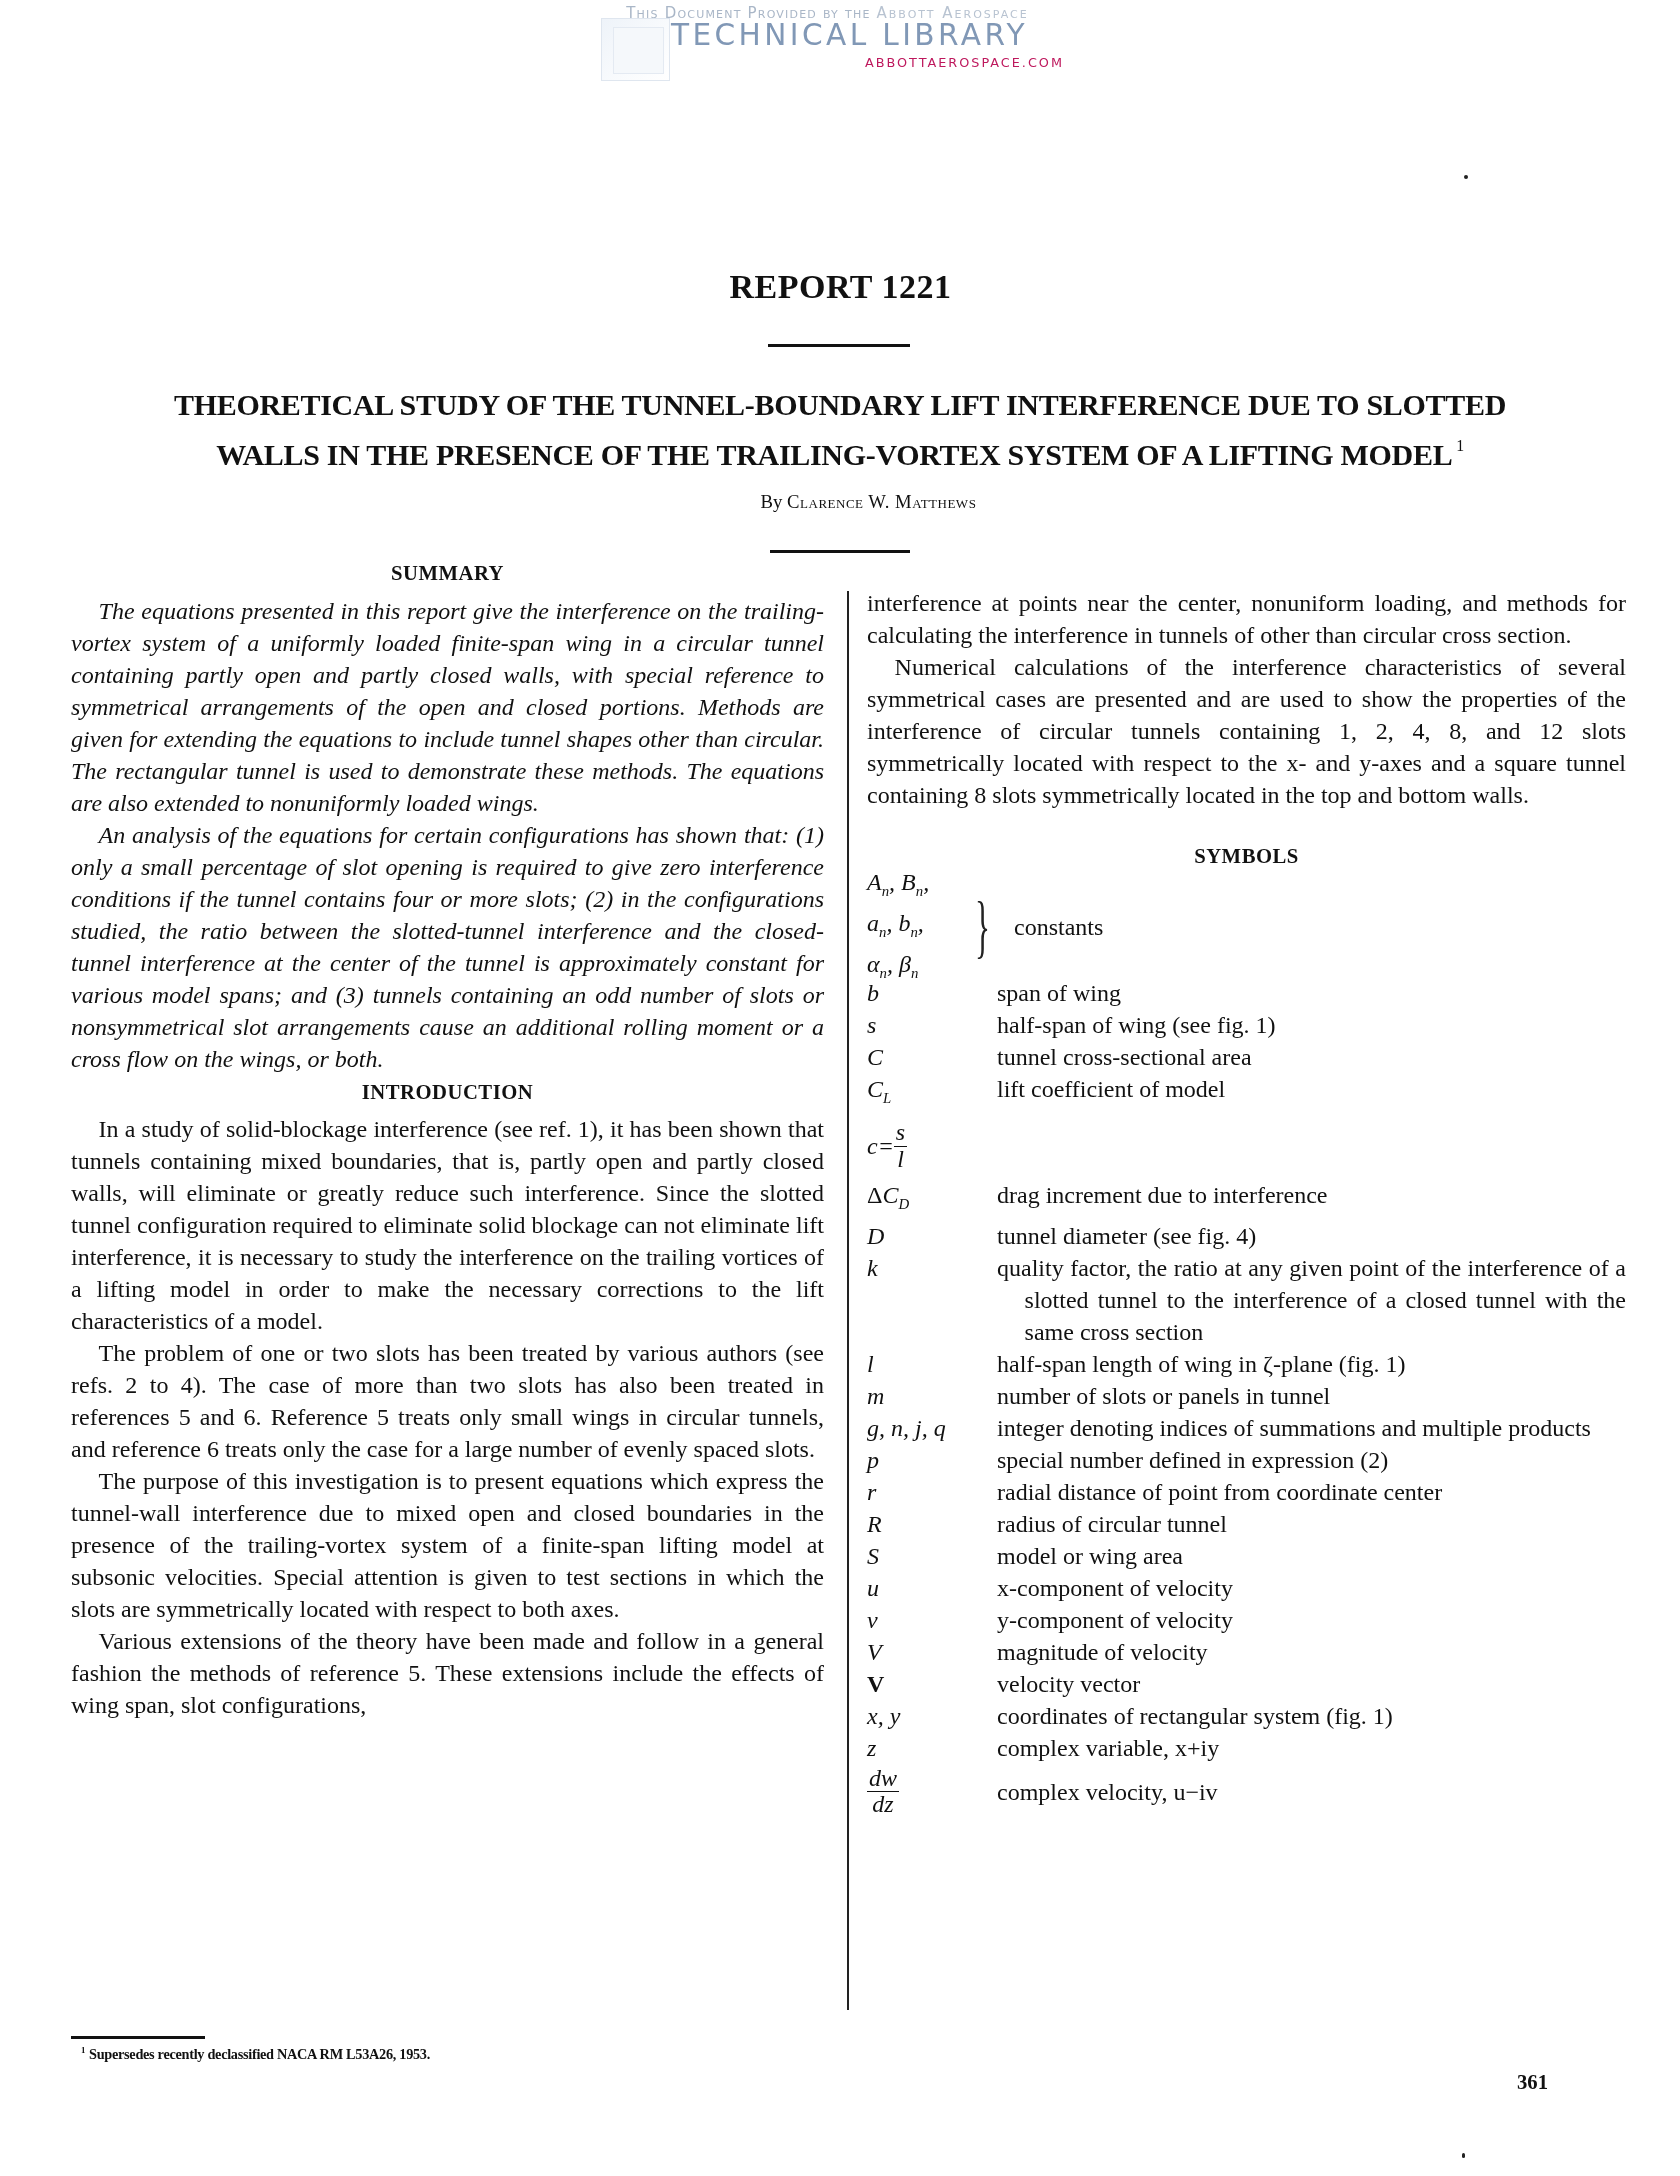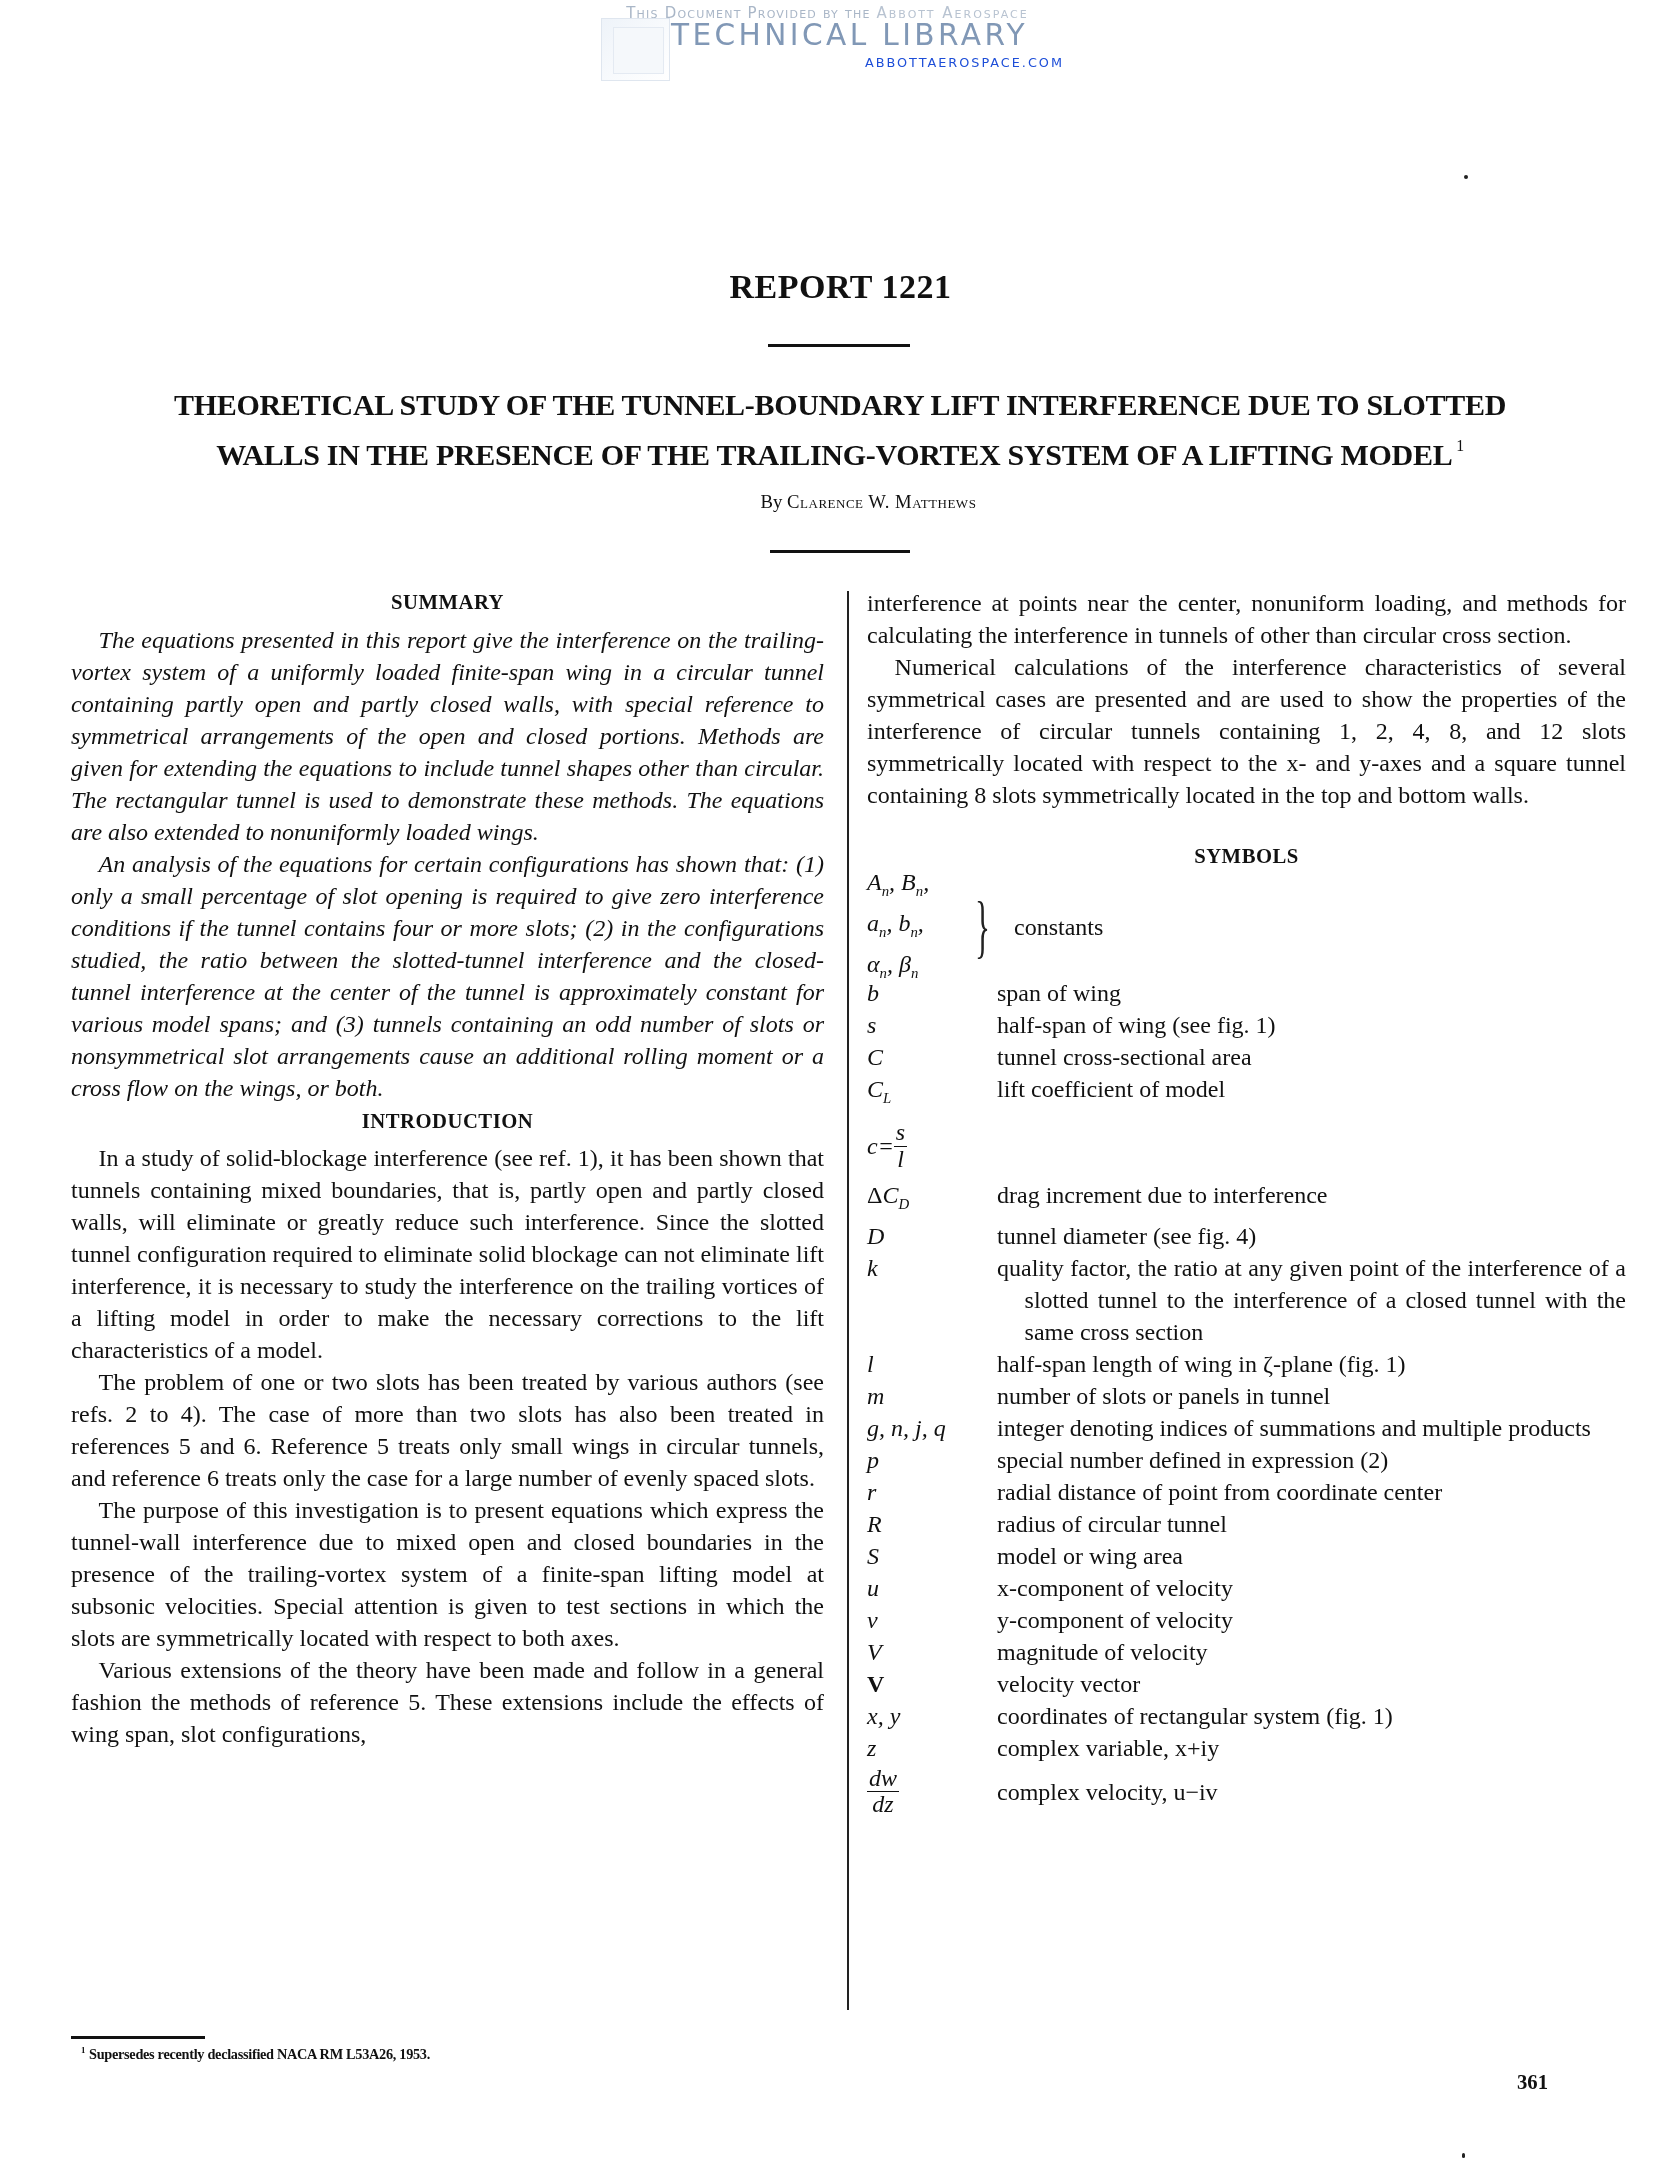--- a/index.html
+++ b/index.html
@@ -17,41 +17,41 @@
     border: 1px solid #e4eaf2; background: #f5f8fb; }
   .wm-top { position: absolute; left: 0; top: 0; width: 473px; text-align: center;
     font-family: "DejaVu Sans", "Liberation Sans", sans-serif; font-size: 15px;
     letter-spacing: 1.2px; color: #a9b6c7; font-variant: small-caps; }
   .wm-top .abbott { color: #b8c3d1; letter-spacing: 2px; }
   .wm-main { position: absolute; left: 42px; top: 13.8px; width: 433px; text-align: center;
     font-family: "DejaVu Sans", "Liberation Sans", sans-serif; font-size: 29.6px;
     letter-spacing: 3.4px; color: #8198b6; font-weight: normal; }
   .wm-sub { position: absolute; right: 0; top: 51px;
     font-family: "DejaVu Sans", "Liberation Sans", sans-serif; font-size: 12.8px;
-    letter-spacing: 2px; color: #1d4ed8; }
+    letter-spacing: 2px; color: #be185d; }
 
   .speck { position: absolute; width: 3.9px; height: 3.9px; background: #222; border-radius: 2px; }
 
   
   .report-no { position: absolute; left: 0; top: 268px; width: 1681px; text-align: center;
     font-family: "Liberation Serif", "DejaVu Serif", serif; font-size: 34px; font-weight: bold;
     letter-spacing: 0.5px; }
   .rule { position: absolute; height: 3px; background: #111; }
   .title { position: absolute; left: 59px; top: 384px; width: 1562px; text-align: center;
     font-family: "Liberation Serif", "DejaVu Serif", serif; font-size: 30px; font-weight: bold;
     line-height: 41px; letter-spacing: -0.3px; }
   .title sup { font-size: 15.8px; font-weight: normal; vertical-align: 13.8px; margin-left: 3.9px; }
   .byline { position: absolute; left: 0; top: 491px; width: 1681px; text-align: center;
     font-family: "Liberation Serif", "DejaVu Serif", serif; font-size: 18.7px; padding-left: 28px; }
   .byline .sc { font-variant: small-caps; letter-spacing: 0.5px; }
 
   
   .col { position: absolute; font-family: "Liberation Serif", "DejaVu Serif", serif;
     font-size: 24px; line-height: 32px; text-align: justify; }
-  .col-left { left: 71px; top: 587px; width: 753px; }
+  .col-left { left: 71px; top: 558px; width: 753px; }
   .col-right { left: 867px; top: 587px; width: 759px; }
   .col p { margin: 0; text-indent: 27.6px; }
   .col p.noindent { text-indent: 0; }
   .sec-head { text-align: center; font-size: 20.7px; font-weight: bold; letter-spacing: 0.5px;
     line-height: 31.5px; margin: 0; }
   .italic { font-style: italic; }
   .divider { position: absolute; left: 847px; top: 591px; width: 2px; height: 1419px; background: #222; }
 
   
   .sym-list { margin-top: 5.9px; }

